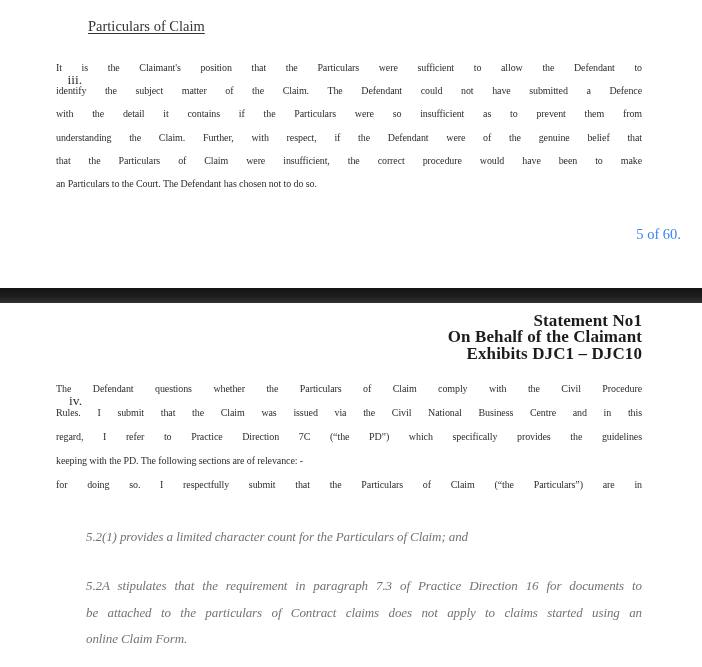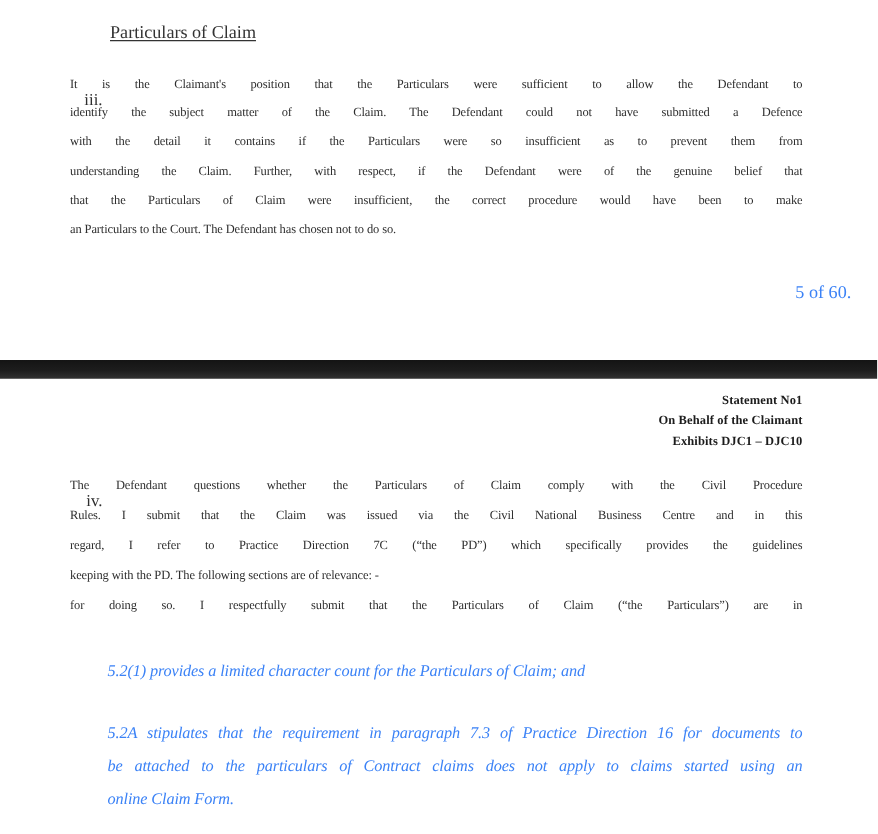--- a/index.html
+++ b/index.html
@@ -62,32 +62,32 @@
     width: 702px;
     height: 15px;
     background: linear-gradient(180deg, #141414 0%, #1d1d1d 55%, #323232 100%);
   }
   .stmt-header {
     position: absolute;
     right: 60px;
     top: 313px;
     text-align: right;
     font-weight: bold;
-    font-size: 10px;
+    font-size: 17px;
     line-height: 16.4px;
     color: #1c1c1c;
     letter-spacing: 0.1px;
   }
   .quote {
     position: absolute;
     left: 86px;
     width: 556px;
     font-style: italic;
     font-size: 13px;
-    color: #3b82f6;
+    color: #737373;
     letter-spacing: -0.1px;
   }
   .quote .jline { --lh: 26.5px; }
   .quote.single { white-space: nowrap; }
 </style>
 </head>
 <body>
 
 <div class="page">
 

